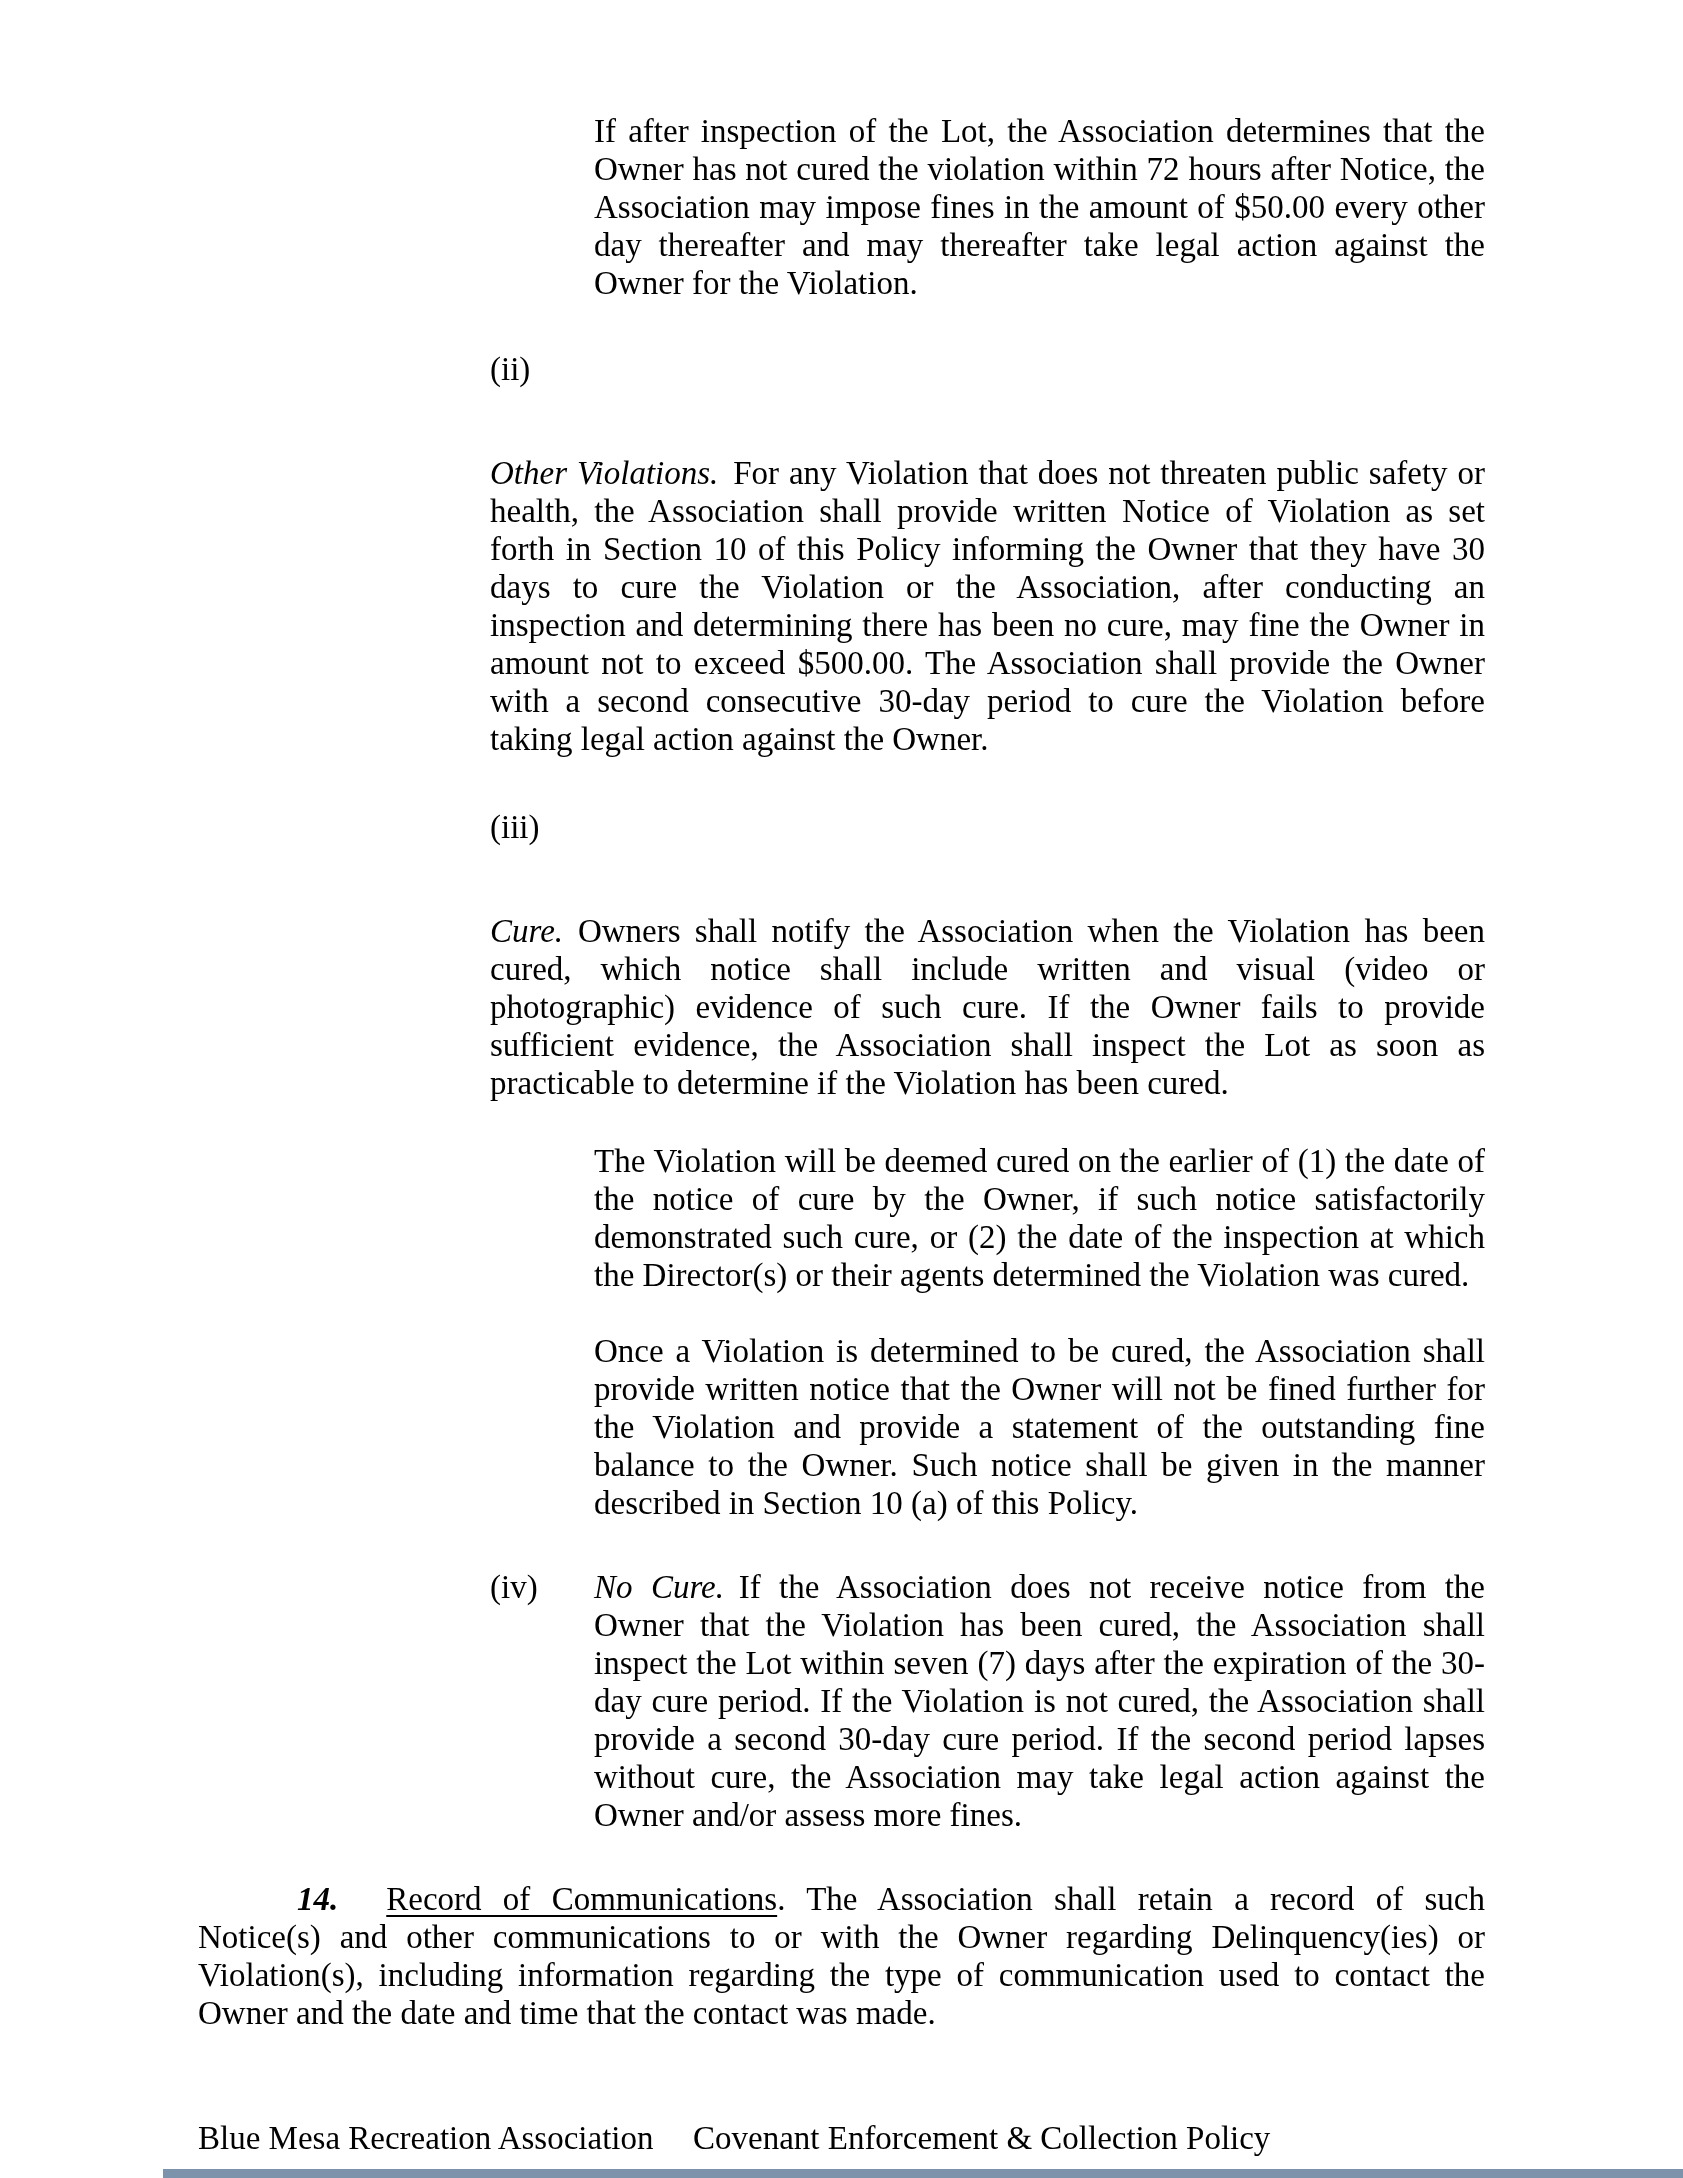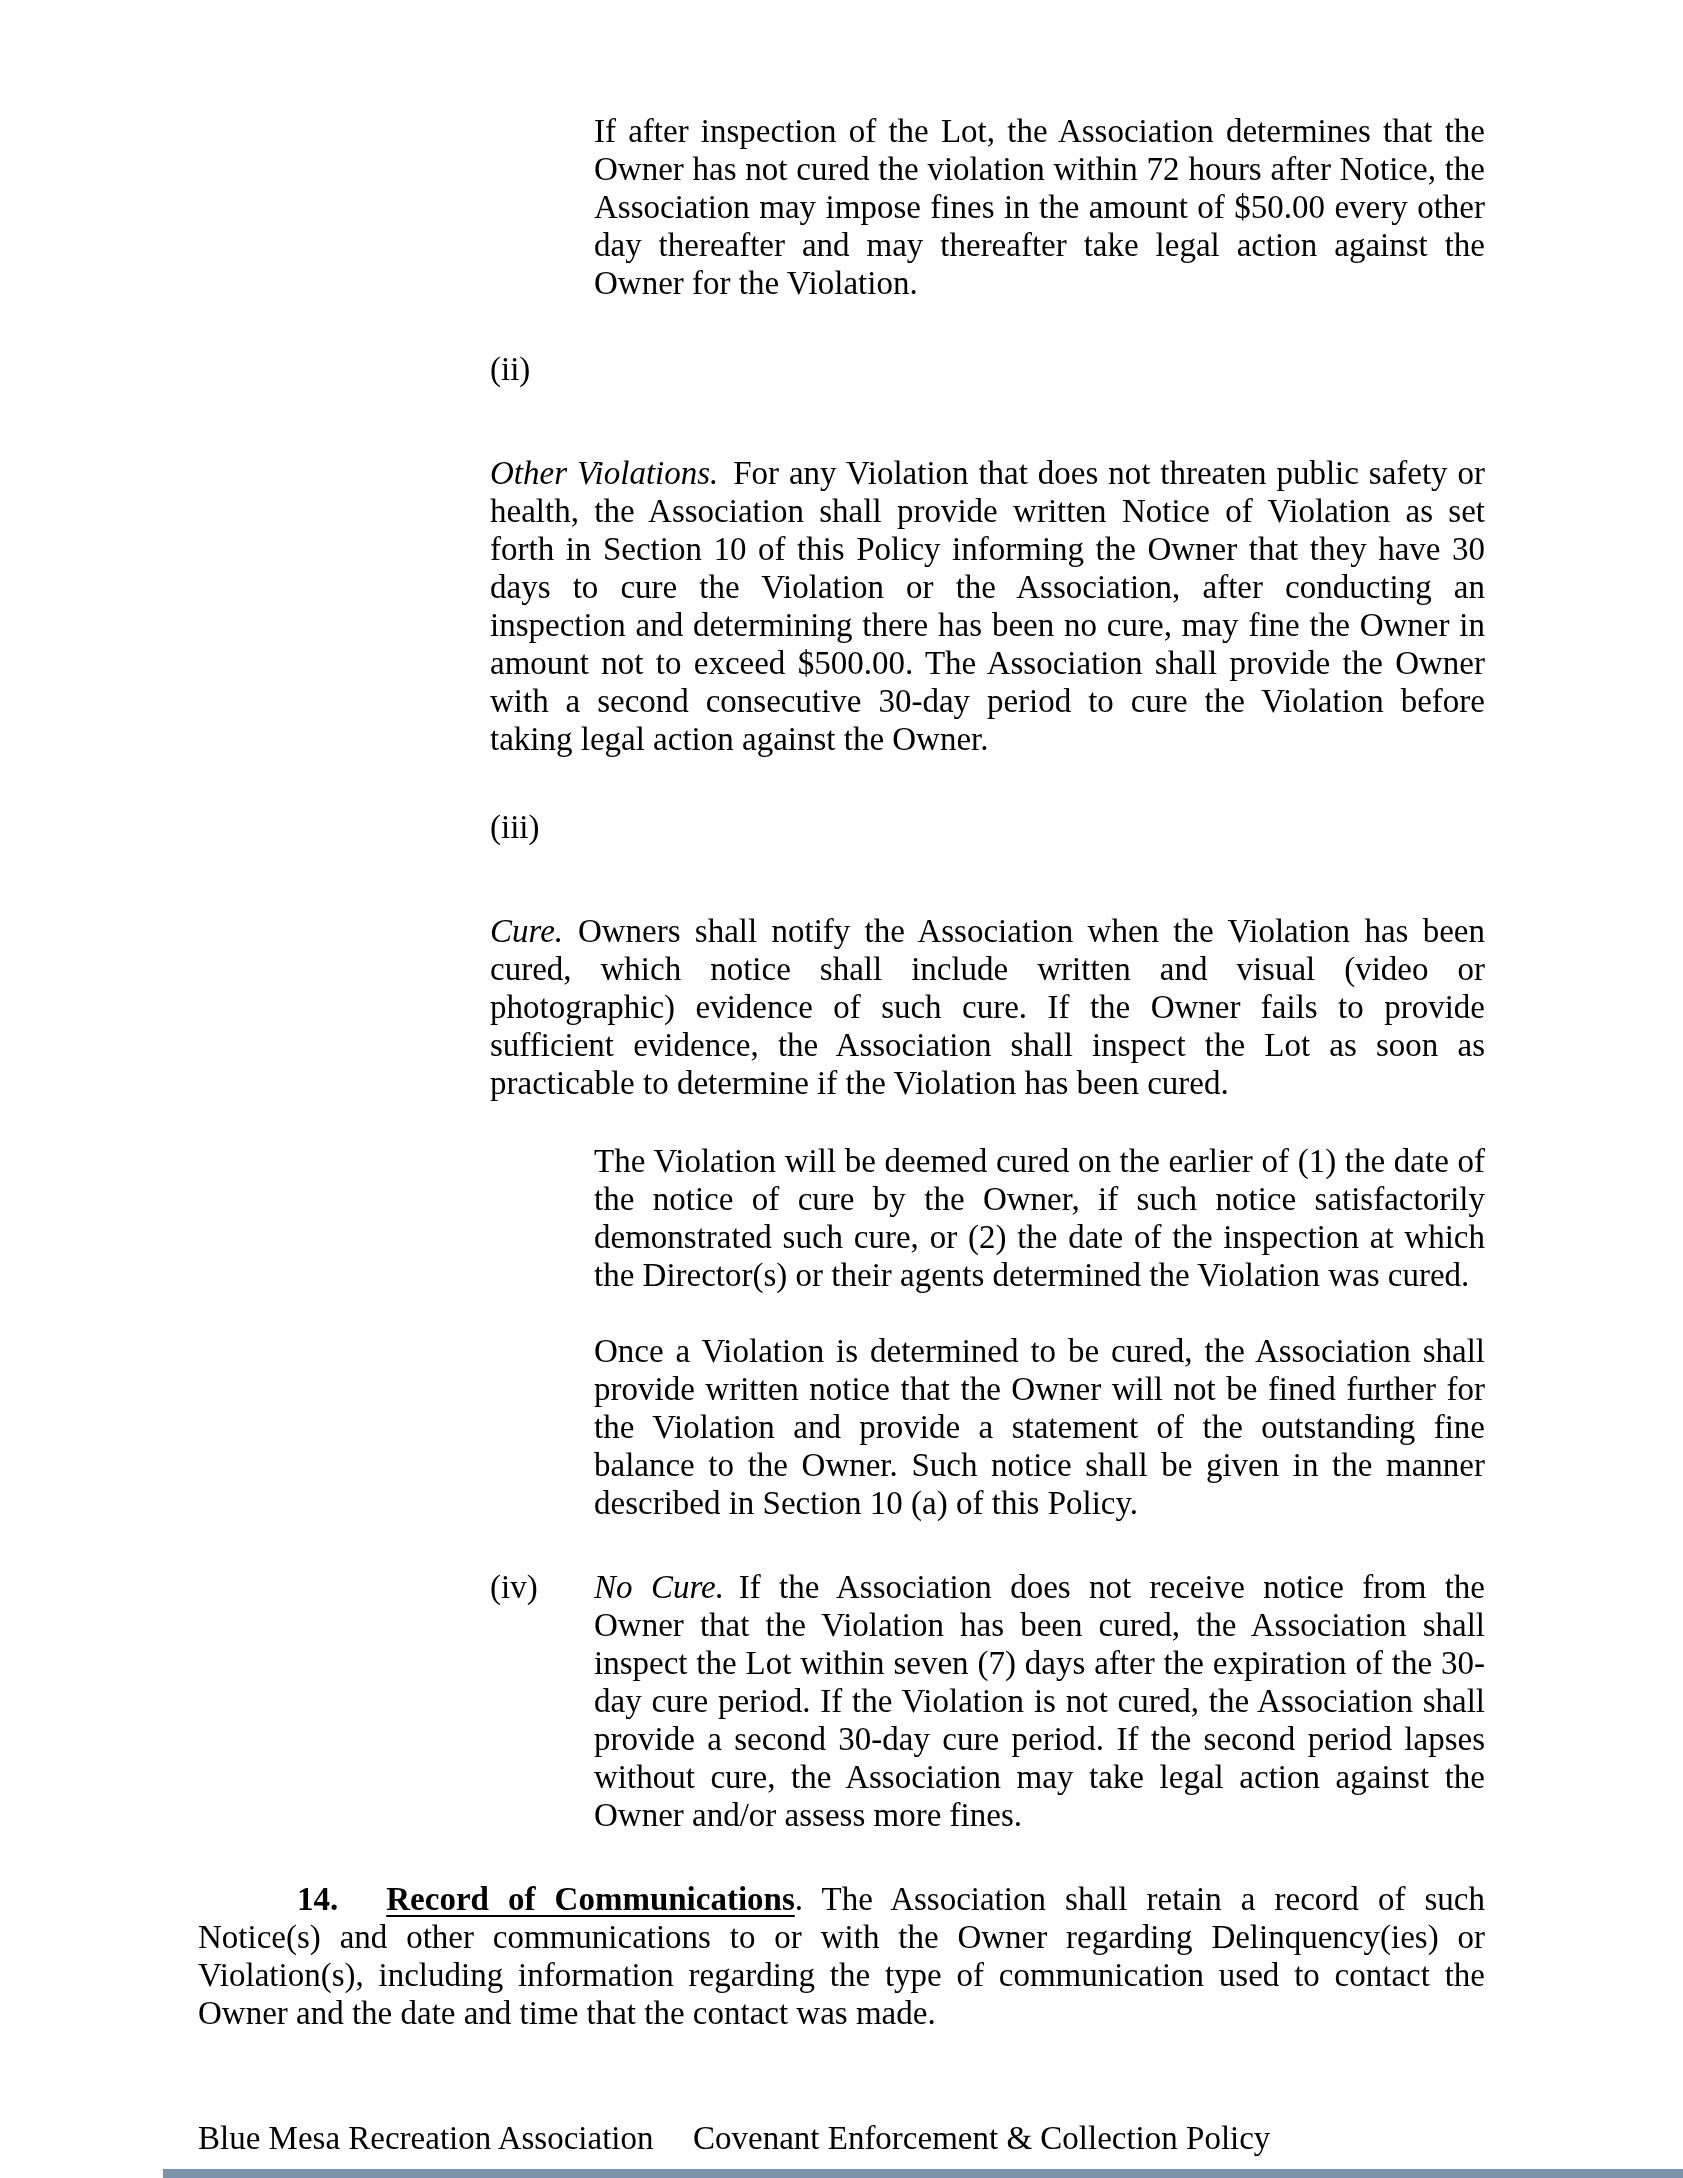--- a/index.html
+++ b/index.html
@@ -52,24 +52,24 @@
   .gap-40 { margin-top: 40px; }
   .gap-38 { margin-top: 38px; }
 
   
   .s14 {
     margin-top: 46px;
     width: 1287px;
     text-align: justify;
     text-indent: 99px;
   }
-  .s14-num { font-weight: bold; }
+  .s14-num { font-weight: bold; font-style: italic; }
   .s14-tab { display: inline-block; width: 48px; }
   .s14-heading {
-    font-weight: bold;
+    font-weight: normal;
     text-decoration: underline;
     text-decoration-thickness: 2px;
     text-underline-offset: 5px;
   }
 
   
   .footer { margin-top: 85px; }
   .footer-line1 { line-height: 42px; }
   .footer-org { display: inline-block; width: 495px; }
   .footer-line2 { line-height: 42px; margin-top: 4px; }

